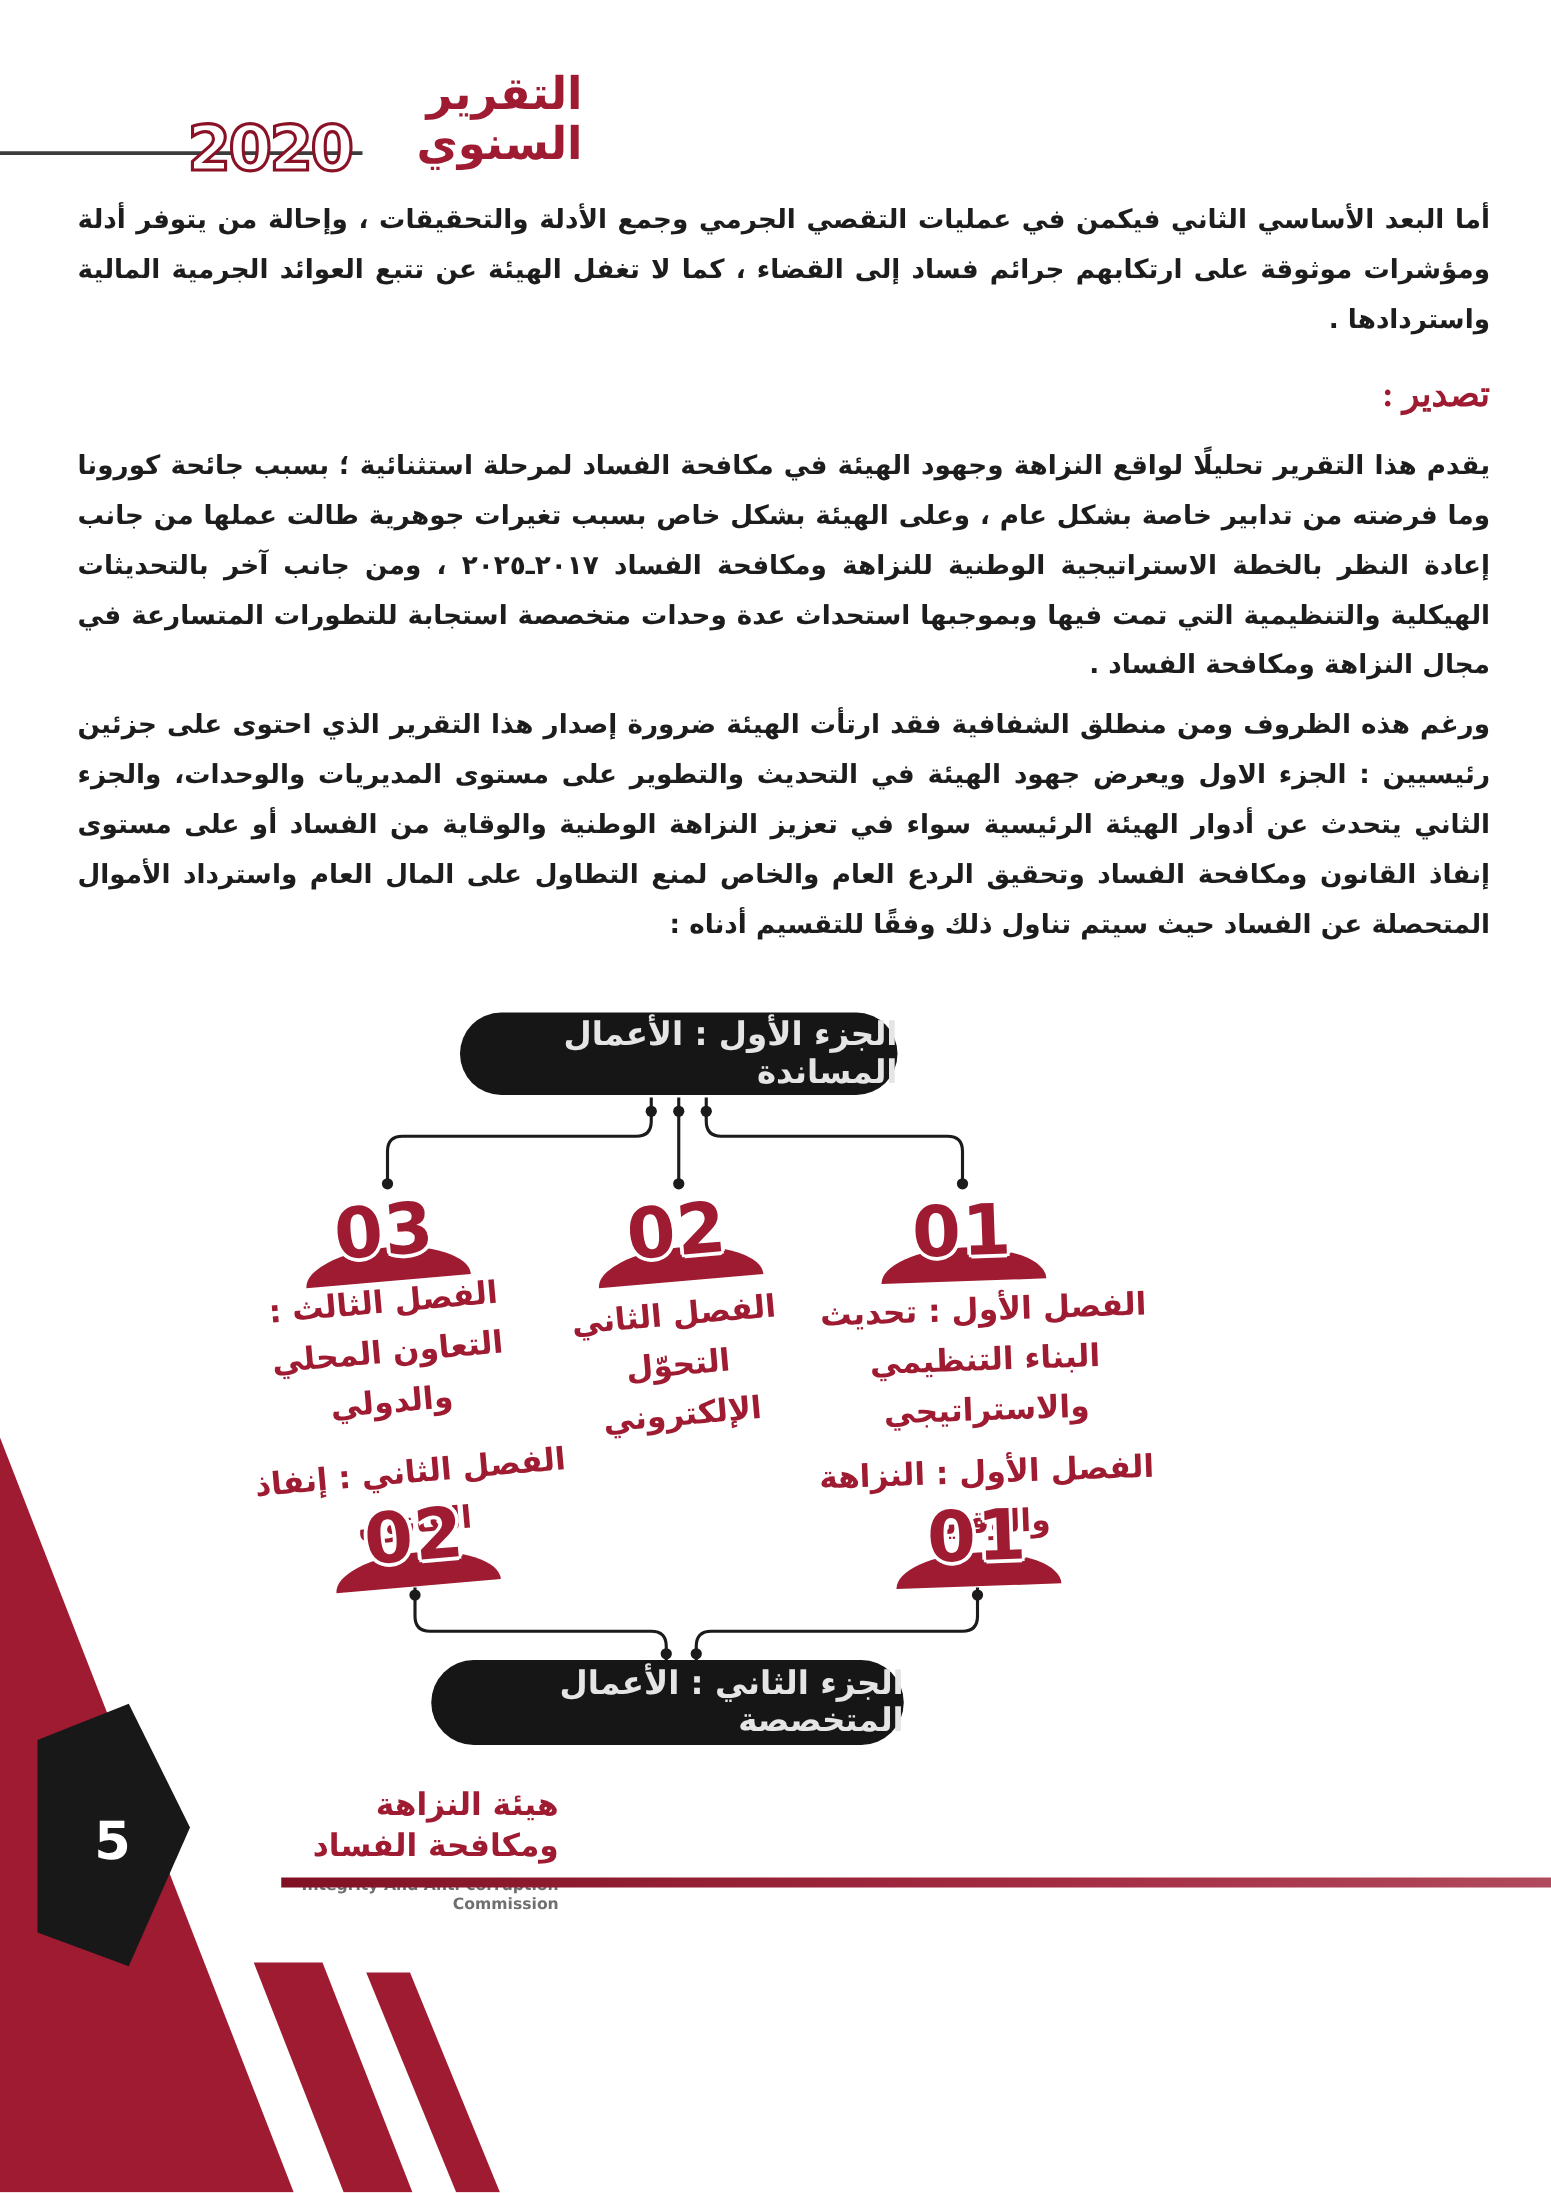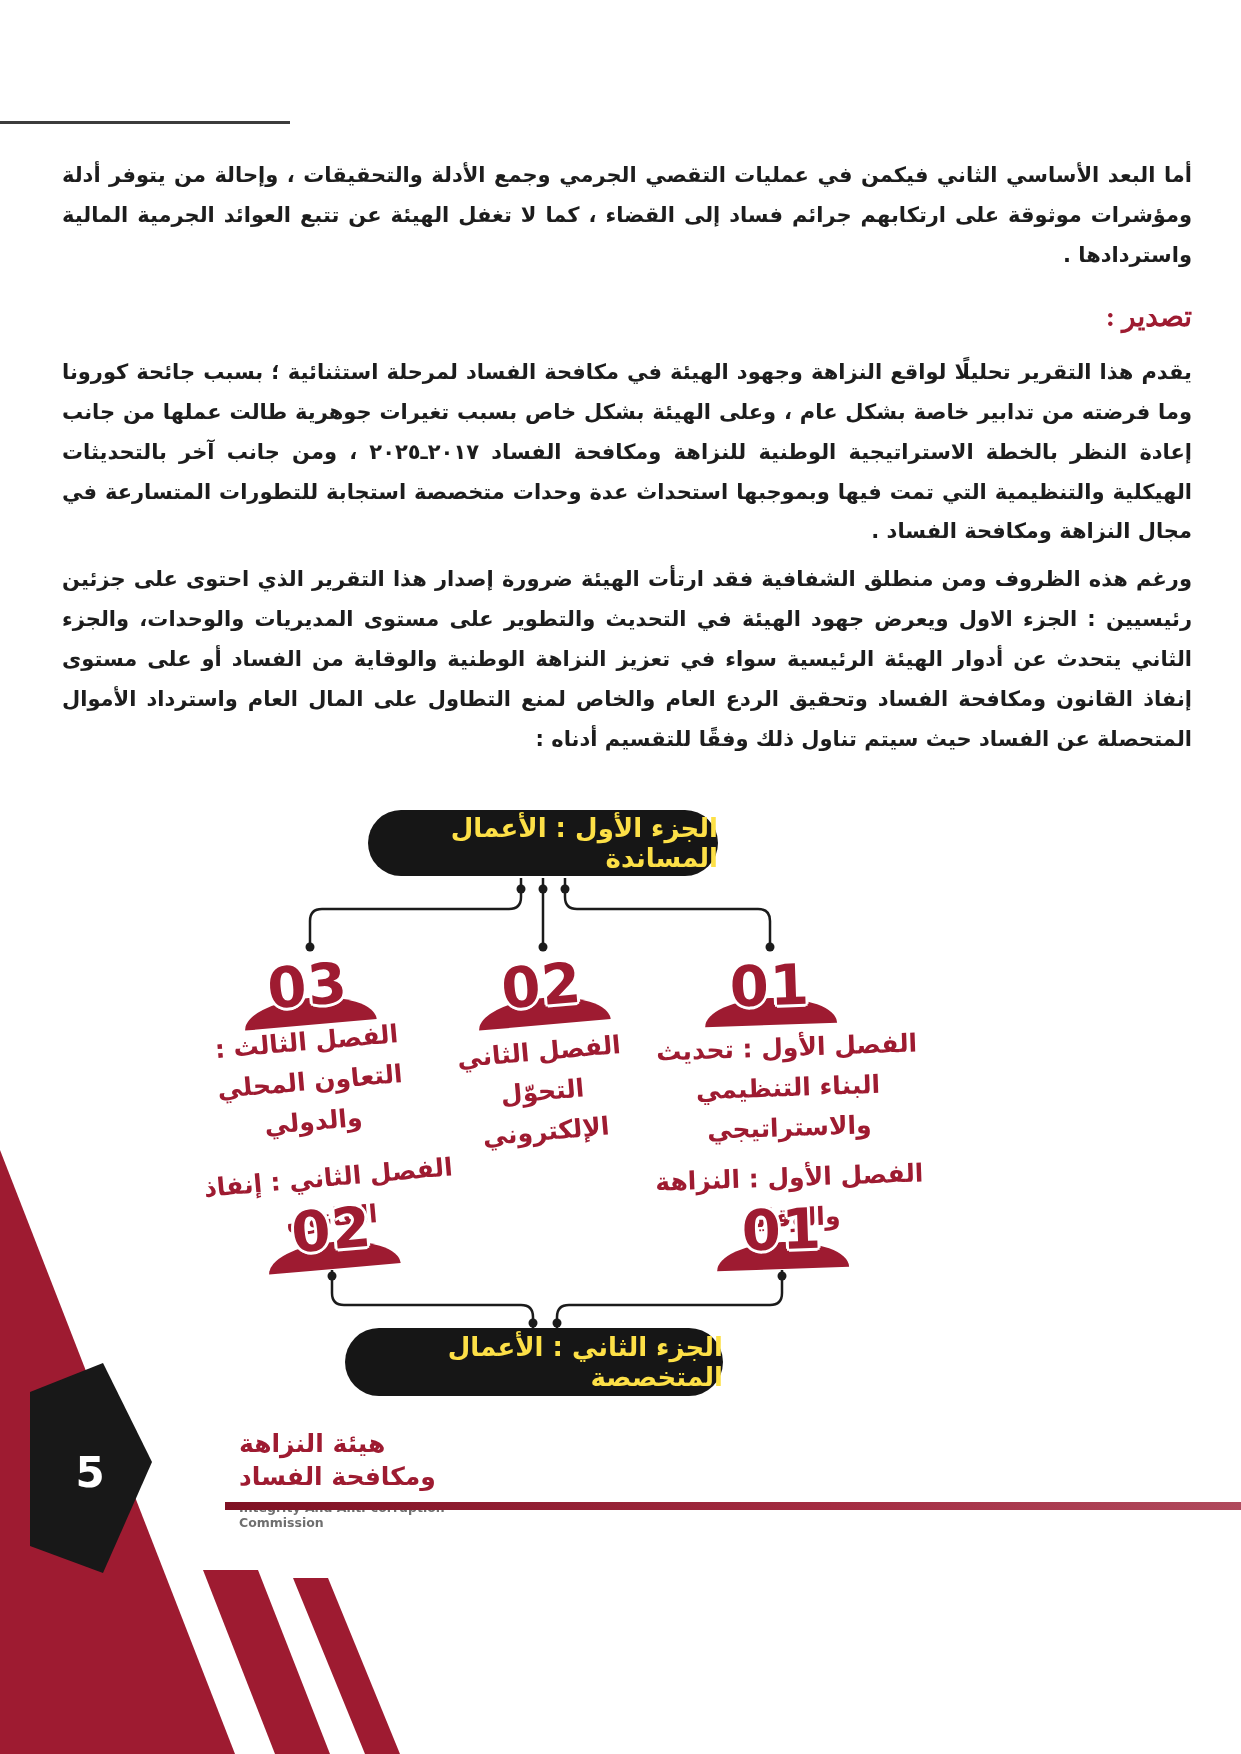--- a/index.html
+++ b/index.html
@@ -20,21 +20,21 @@
                 color:#ffffff; -webkit-text-stroke:2.5px #8a1226; letter-spacing:-2px; }
 
   
   .body-text { position:absolute; left:62px; right:49px; top:156px; z-index:2;
                direction:rtl; text-align:justify; color:#1d1d1d;
                font-size:21px; line-height:1.9; font-weight:bold; }
   .body-text p { margin-bottom:8px; }
   .preface-heading { color:#9e1b31; font-size:28px; font-weight:bold; margin:14px 0 10px;font-family:Liberation Serif, serif; }
 
   
-  .part-box { position:absolute; background:#161616; color:#fde047; border-radius:36px;
+  .part-box { position:absolute; background:#161616; color:#e5e5e5; border-radius:36px;
               display:flex; align-items:center; justify-content:center;
               font-size:26px; font-weight:bold; direction:rtl; z-index:2; }
   .part-box.part1 { left:368px; top:810px; width:350px; height:66px; }
   .part-box.part2 { left:345px; top:1328px; width:378px; height:68px;text-align:right; }
 
   .chapter-num { position:absolute; width:150px; text-align:center; z-index:2; }
   .chapter-num .digits { position:relative; z-index:2; font-size:56px; font-weight:bold; line-height:1;
         color:#9e1b31; letter-spacing:1px;
         text-shadow:3px 0 #fff,-3px 0 #fff,0 3px #fff,0 -3px #fff,2px 2px #fff,-2px -2px #fff,2px -2px #fff,-2px 2px #fff; }
   .chapter-num .arch { position:relative; z-index:1; margin:-16px auto 0; width:132px; height:27px;
@@ -54,21 +54,21 @@
   .lbl-p1-c3 { left:190px; top:1022px; width:240px; }
 
   .lbl-p2-c1 { left:610px; top:1158px; width:360px; }
   .lbl-p2-c2 { left:165px; top:1158px; width:330px; }
   .num-p2-c1 { left:707px; top:1202px; }
   .num-p2-c2 { left:257px; top:1202px; }
 
   
   .page-number { position:absolute; left:62px; top:1448px; width:56px; text-align:center;
                  color:#ffffff; font-size:42px; font-weight:bold; z-index:2; }
-  .footer-logo { position:absolute; left:239px; top:1428px; width:238px; text-align:left; z-index:2; }
+  .footer-logo { position:absolute; left:209px; top:1428px; width:238px; text-align:right; z-index:2; }
   .footer-logo-ar { color:#9e1b31; font-size:25px; font-weight:bold; direction:rtl; line-height:1.3; }
   .footer-logo-en { color:#6f6f6f; font-size:12.5px; font-weight:bold; margin-top:7px; }
   .footer-rule { position:absolute; left:225px; top:1502px; right:0; height:8px; z-index:2;
                  background:linear-gradient(90deg,#7f1123,#a42c42 60%,#b04a5d); }
 </style>
 </head>
 <body>
 
 <div class="page">
 
@@ -99,20 +99,25 @@
     </g>
     <g fill="#1b1b1b">
       <circle cx="332" cy="1276" r="4.5"></circle>
         <circle cx="782" cy="1276" r="4.5"></circle>
       <circle cx="533" cy="1323" r="4.5"></circle>
         <circle cx="557" cy="1323" r="4.5"></circle>
     </g>
   </svg>
 
   <div class="header-rule"></div>
+  <div class="logo">
+    <div class="logo-line1">التقرير</div>
+    <div class="logo-line2">السنوي</div>
+    <div class="logo-year">2020</div>
+  </div>
 
   <div class="body-text">
     <p>أما البعد الأساسي الثاني فيكمن في عمليات التقصي الجرمي وجمع الأدلة والتحقيقات ، وإحالة من يتوفر أدلة ومؤشرات موثوقة على ارتكابهم جرائم فساد إلى القضاء ، كما لا تغفل الهيئة عن تتبع العوائد الجرمية المالية واستردادها .</p>
     <div class="preface-heading">تصدير :</div>
     <p>يقدم هذا التقرير تحليلًا لواقع النزاهة وجهود الهيئة في مكافحة الفساد لمرحلة استثنائية ؛ بسبب جائحة كورونا وما فرضته من تدابير خاصة بشكل عام ، وعلى الهيئة بشكل خاص بسبب تغيرات جوهرية طالت عملها من جانب إعادة النظر بالخطة الاستراتيجية الوطنية للنزاهة ومكافحة الفساد ٢٠١٧ـ٢٠٢٥ ، ومن جانب آخر بالتحديثات الهيكلية والتنظيمية التي تمت فيها وبموجبها استحداث عدة وحدات متخصصة استجابة للتطورات المتسارعة في مجال النزاهة ومكافحة الفساد .</p>
     <p>ورغم هذه الظروف ومن منطلق الشفافية فقد ارتأت الهيئة ضرورة إصدار هذا التقرير الذي احتوى على جزئين رئيسيين : الجزء الاول ويعرض جهود الهيئة في التحديث والتطوير على مستوى المديريات والوحدات، والجزء الثاني يتحدث عن أدوار الهيئة الرئيسية سواء في تعزيز النزاهة الوطنية والوقاية من الفساد أو على مستوى إنفاذ القانون ومكافحة الفساد وتحقيق الردع العام والخاص لمنع التطاول على المال العام واسترداد الأموال المتحصلة عن الفساد حيث سيتم تناول ذلك وفقًا للتقسيم أدناه :</p>
   </div>
 
   <div class="part-box part1">
     <span>الجزء الأول : الأعمال المساندة</span>

